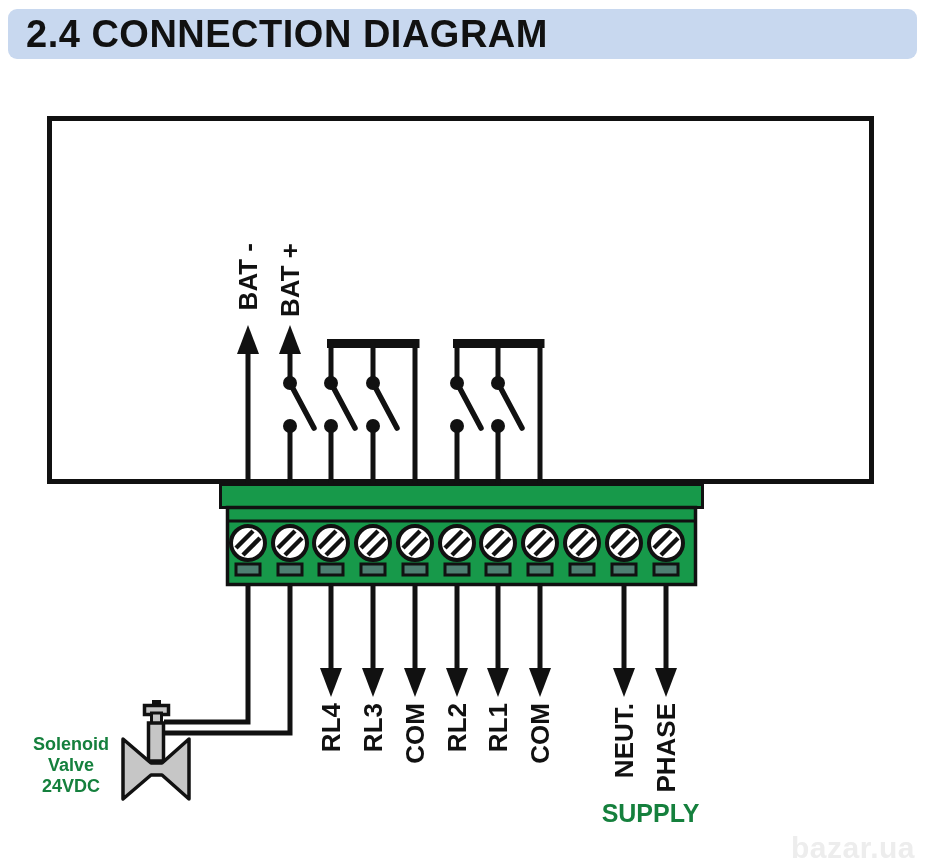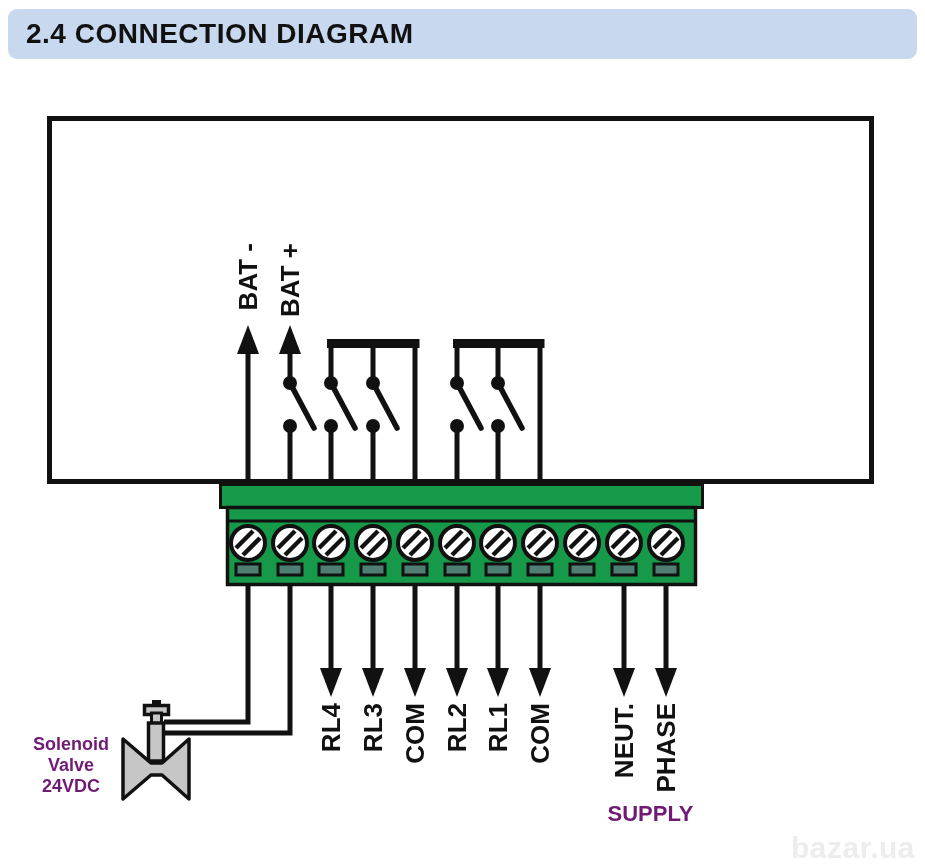--- a/index.html
+++ b/index.html
@@ -6,33 +6,33 @@
   .page{
     position:relative;width:925px;height:868px;background:#ffffff;overflow:hidden;
     font-family:"Liberation Sans",sans-serif;color:#111;
   }
   .header{
     position:absolute;left:8px;top:9px;width:909px;height:50px;
     background:#c8d8ef;border-radius:9px;
   }
   .header .title{
     display:block;padding-left:18px;line-height:50px;
-    font-size:28px;font-weight:bold;color:#111;letter-spacing:.5px;
+    font-size:38px;font-weight:bold;color:#111;letter-spacing:.5px;
   }
   svg.diagram{position:absolute;left:0;top:0;}
   .vlabel{
     position:absolute;width:130px;height:26px;line-height:26px;
     font-size:26px;font-weight:bold;text-align:right;color:#111;
     transform:rotate(-90deg);transform-origin:center center;white-space:nowrap;
   }
   .caption{
-    position:absolute;font-weight:bold;color:#701a75;text-align:center;
+    position:absolute;font-weight:bold;color:#15803d;text-align:center;
   }
   .caption.solenoid{left:10px;top:734px;width:122px;font-size:18px;line-height:21px;}
-  .caption.supply{left:528px;top:799px;width:245px;font-size:22px;line-height:29px;}
+  .caption.supply{left:528px;top:799px;width:245px;font-size:25px;line-height:29px;}
   .caption span{display:block;}
   .watermark{
     position:absolute;left:791px;top:831px;width:140px;
     font-size:30px;font-weight:bold;color:#ededed;letter-spacing:.5px;
   }
 </style>
 </head>
 <body>
 
 <div class="page">

